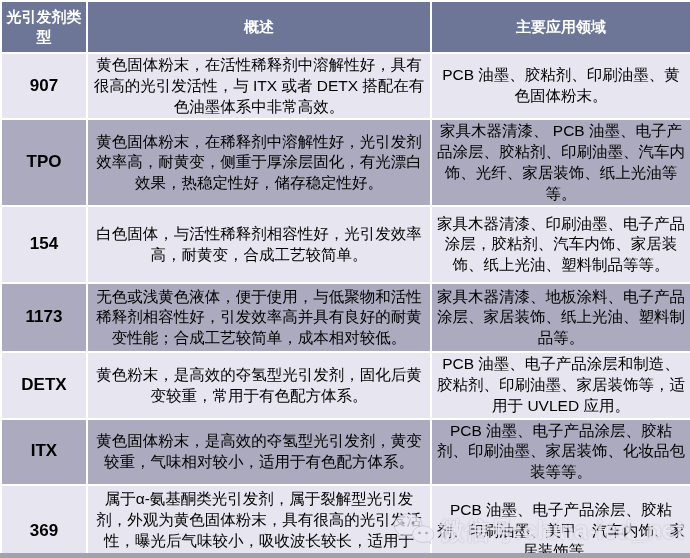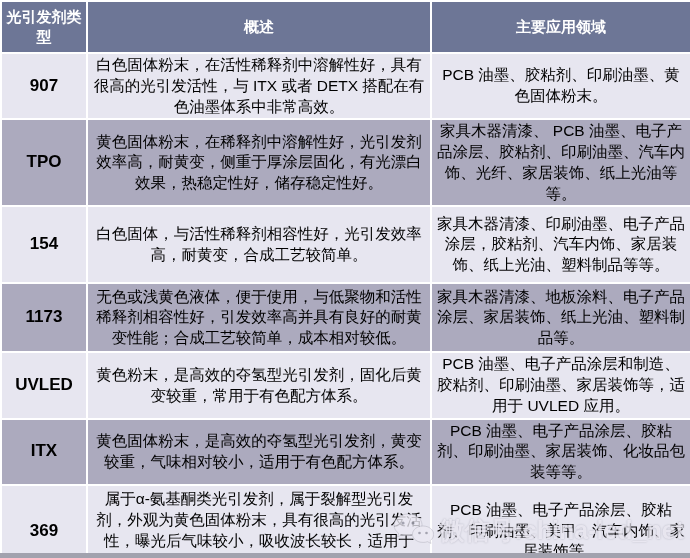--- a/index.html
+++ b/index.html
@@ -85,40 +85,40 @@
     <thead>
       <tr>
         <th>光引发剂类型</th>
         <th>概述</th>
         <th>主要应用领域</th>
       </tr>
     </thead>
     <tbody>
       <tr class="row-light" style="height:66px">
         <td class="type-cell">907</td>
-        <td>白色固体粉末，在活性稀释剂中溶解性好，具有很高的光引发活性，与 ITX 或者 DETX 搭配在有色油墨体系中非常高效。</td>
+        <td>黄色固体粉末，在活性稀释剂中溶解性好，具有很高的光引发活性，与 ITX 或者 DETX 搭配在有色油墨体系中非常高效。</td>
         <td>PCB 油墨、胶粘剂、印刷油墨、黄色固体粉末。</td>
       </tr>
       <tr class="row-dark" style="height:78px">
         <td class="type-cell">TPO</td>
         <td>黄色固体粉末，在稀释剂中溶解性好，光引发剂效率高，耐黄变，侧重于厚涂层固化，有光漂白效果，热稳定性好，储存稳定性好。</td>
         <td>家具木器清漆、 PCB 油墨、电子产品涂层、胶粘剂、印刷油墨、汽车内饰、光纤、家居装饰、纸上光油等等。</td>
       </tr>
       <tr class="row-light" style="height:77px">
         <td class="type-cell">154</td>
         <td>白色固体，与活性稀释剂相容性好，光引发效率高，耐黄变，合成工艺较简单。</td>
         <td>家具木器清漆、印刷油墨、电子产品涂层，胶粘剂、汽车内饰、家居装饰、纸上光油、塑料制品等等。</td>
       </tr>
       <tr class="row-dark" style="height:69px">
         <td class="type-cell">1173</td>
         <td>无色或浅黄色液体，便于使用，与低聚物和活性稀释剂相容性好，引发效率高并具有良好的耐黄变性能；合成工艺较简单，成本相对较低。</td>
         <td>家具木器清漆、地板涂料、电子产品涂层、家居装饰、纸上光油、塑料制品等。</td>
       </tr>
       <tr class="row-light" style="height:60px">
-        <td class="type-cell">UVLED</td>
+        <td class="type-cell">DETX</td>
         <td>黄色粉末，是高效的夺氢型光引发剂，固化后黄变较重，常用于有色配方体系。</td>
         <td>PCB 油墨、电子产品涂层和制造、胶粘剂、印刷油墨、家居装饰等，适用于 UVLED 应用。</td>
       </tr>
       <tr class="row-dark" style="height:60px">
         <td class="type-cell">ITX</td>
         <td>黄色固体粉末，是高效的夺氢型光引发剂，黄变较重，气味相对较小，适用于有色配方体系。</td>
         <td>PCB 油墨、电子产品涂层、胶粘剂、印刷油墨、家居装饰、化妆品包装等等。</td>
       </tr>
       <tr class="row-light" style="height:92px">
         <td class="type-cell">369</td>

